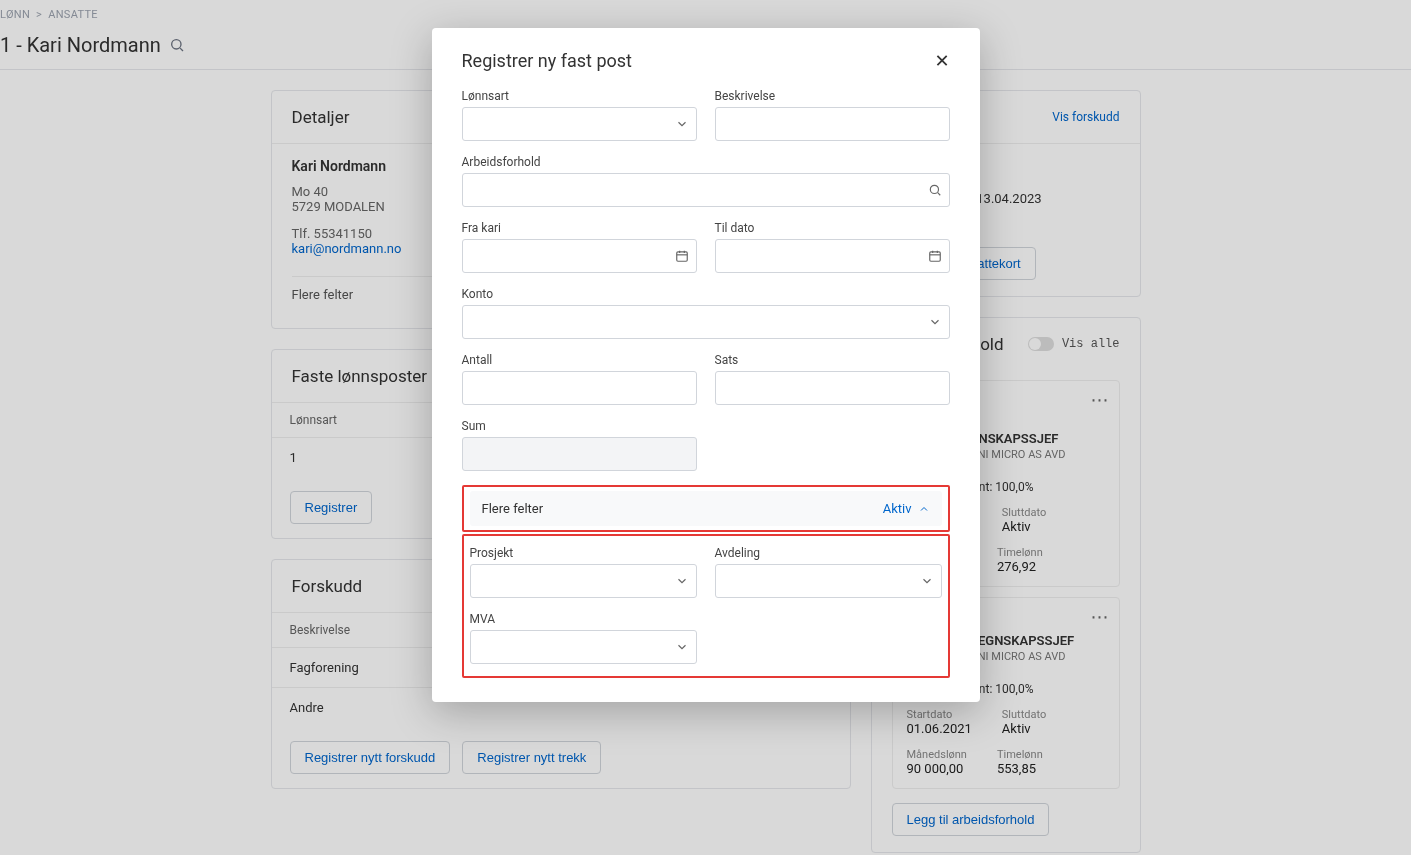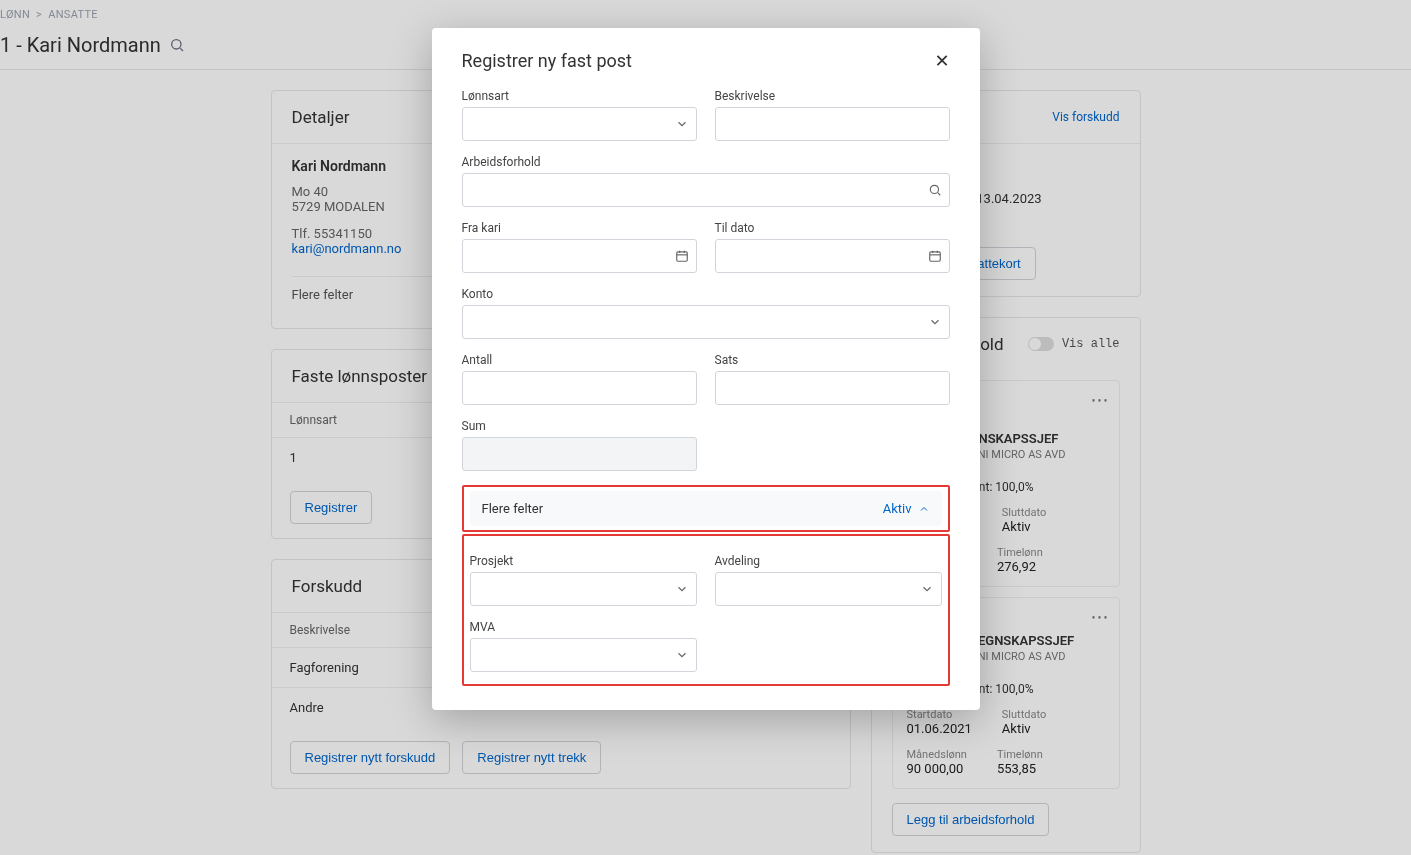--- a/index.html
+++ b/index.html
@@ -230,21 +230,21 @@
     }
     .collapser .right { display:flex; align-items:center; gap:6px; color:#0066cc; }
 
     .red-frame {
       border:2px solid #e53935;
       border-radius:2px;
       padding:4px 6px;
       margin-top:14px;
     }
     .red-frame + .red-frame { margin-top:2px; }
-    .red-frame.inner { padding:18px 6px 12px; }
+    .red-frame.inner { padding:10px 6px 12px; }
 
     .modal-footer {
       display:flex; justify-content:flex-end; gap:10px;
       margin-top:40px;
     }
     .btn-outline2 {
       border:1px solid #d1d5db; background:#fff; color:#0066cc;
       padding:9px 20px; border-radius:4px; font-size:13px; cursor:pointer;
     }
     .btn-primary {

